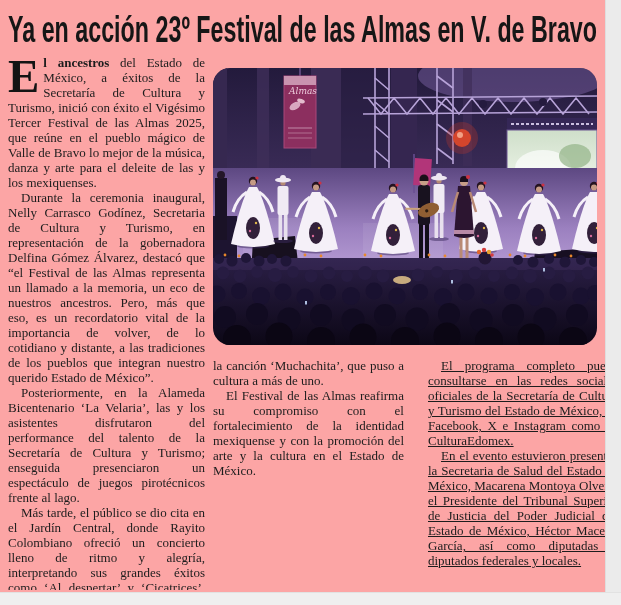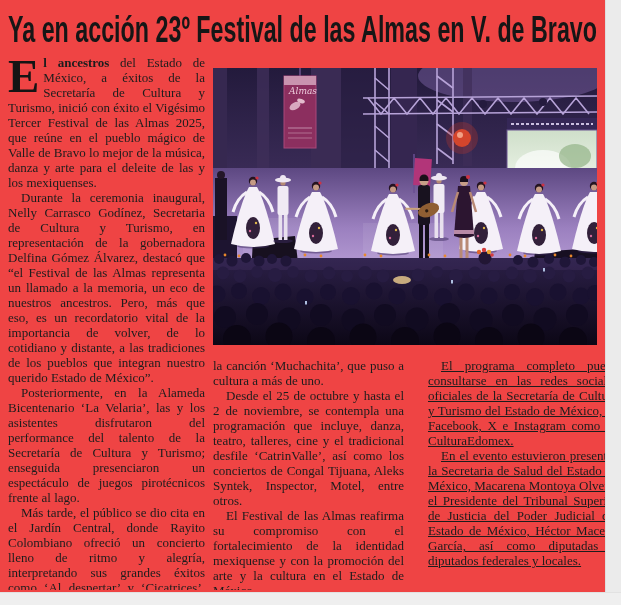--- a/index.html
+++ b/index.html
@@ -1,34 +1,34 @@
 <!DOCTYPE html>
 <html lang="es"><head>
 <meta charset="utf-8">
 <style>
   html,body{margin:0;padding:0;background:#ffffff;}
-  .canvas{position:relative;width:621px;height:605px;background:#ef4444;overflow:hidden;
+  .canvas{position:relative;width:621px;height:605px;background:#fca5a5;overflow:hidden;
           font-family:"Liberation Serif",serif;}
   .margin-right{position:absolute;left:605px;top:0;width:16px;height:605px;
                 background:#ebebeb;border-left:1px solid #dedede;}
   .margin-bottom{position:absolute;left:0;top:592px;width:621px;height:13px;
                  background:#efefef;border-top:1px solid #e2e2e2;}
   .headline{position:absolute;left:8px;top:8px;}
   .headline text{font-family:"Liberation Sans",sans-serif;font-weight:bold;fill:#161616;}
   .col{position:absolute;font-size:13px;line-height:15px;text-align:justify;
        color:#1d1d1d;hyphens:auto;overflow:hidden;}
   .col p{margin:0;text-indent:13px;}
   .col p.noindent{text-indent:0;}
   .col b{font-weight:bold;}
   .dropcap{float:left;font-weight:bold;font-size:47px;line-height:41px;
            padding:1px 4px 0 0;color:#141414;}
   .col1{left:8px;top:55px;width:197px;height:535px;}
   .col2{left:213px;top:358px;width:191px;height:232px;}
   .col3{left:428px;top:358px;width:190px;height:232px;text-decoration:underline;}
-  .photo{position:absolute;left:213px;top:68px;width:384px;height:277px;overflow:hidden;}
+  .photo{position:absolute;left:213px;top:68px;width:384px;height:277px;overflow:hidden;border-radius:17px;}
   .photo svg{display:block;}
   .banner-text{font-family:"DejaVu Serif",serif;font-style:italic;fill:#ecc9da;}
 </style>
 </head>
 <body>
 
 <div class="canvas">
 
   <svg class="headline" width="592" height="46">
     <text x="0" y="34" font-size="37" textLength="589" lengthAdjust="spacingAndGlyphs">Ya en acción 23º Festival de las Almas en V. de Bravo</text>
@@ -305,21 +305,20 @@
           <rect x="238" y="212" width="2" height="3.5"></rect>
             <rect x="330" y="200" width="2" height="3.5"></rect>
           <rect x="92" y="233" width="2" height="3.5"></rect>
         </g>
       </g>
     </svg>
   </div>
 
   <div class="col col2">
     <p class="noindent">la canción ‘Muchachita’, que puso a cultura a más de uno.</p>
-    <p>Desde el 25 de octubre y hasta el 2 de noviembre, se contempla una programación que incluye, danza, teatro, talleres, cine y el tradicional desfile ‘CatrinValle’, así como los conciertos de Congal Tijuana, Aleks Syntek, Inspector, Motel, entre otros.</p>
     <p>El Festival de las Almas reafirma su compromiso con el fortalecimiento de la identidad mexiquense y con la promoción del arte y la cultura en el Estado de México.</p>
   </div>
 
   <div class="col col3">
     <p>El programa completo puede consultarse en las redes sociales oficiales de la Secretaría de Cultura y Turismo del Estado de México, en Facebook, X e Instagram como @ CulturaEdomex.</p>
     <p>En el evento estuvieron presentes la Secretaria de Salud del Estado de México, Macarena Montoya Olvera; el Presidente del Tribunal Superior de Justicia del Poder Judicial del Estado de México, Héctor Macedo García, así como diputadas y diputados federales y locales.</p>
   </div>
 
   <div class="margin-right"></div>
   <div class="margin-bottom"></div>

